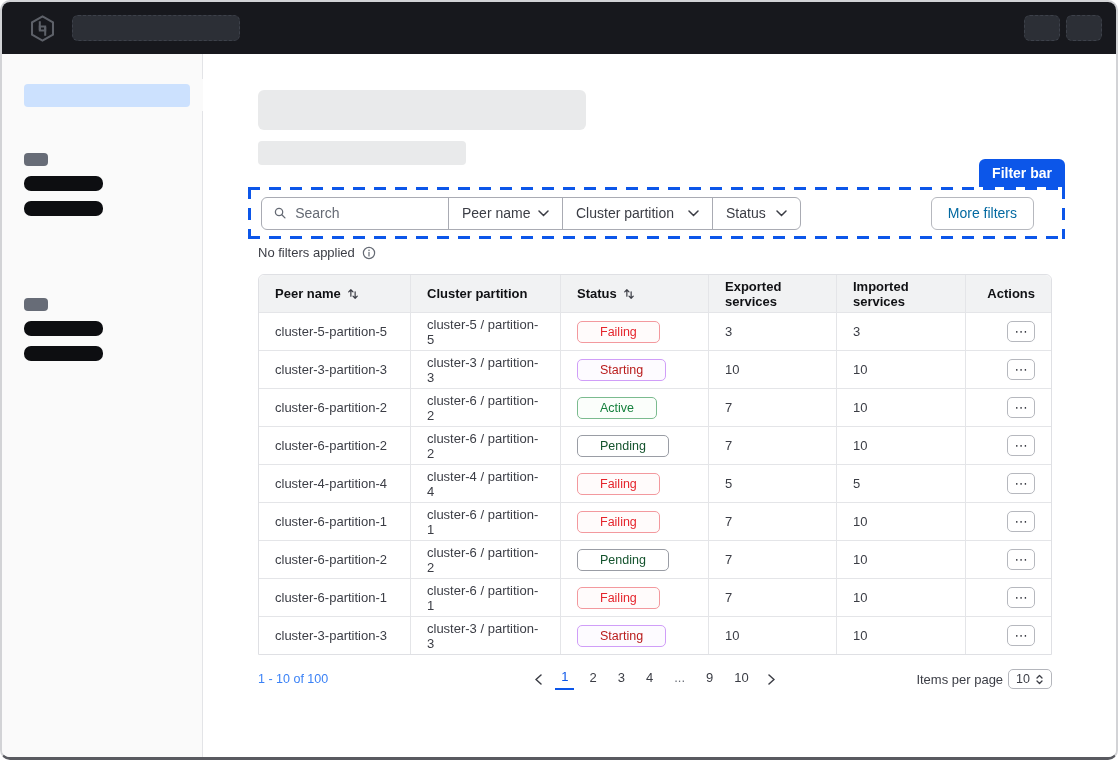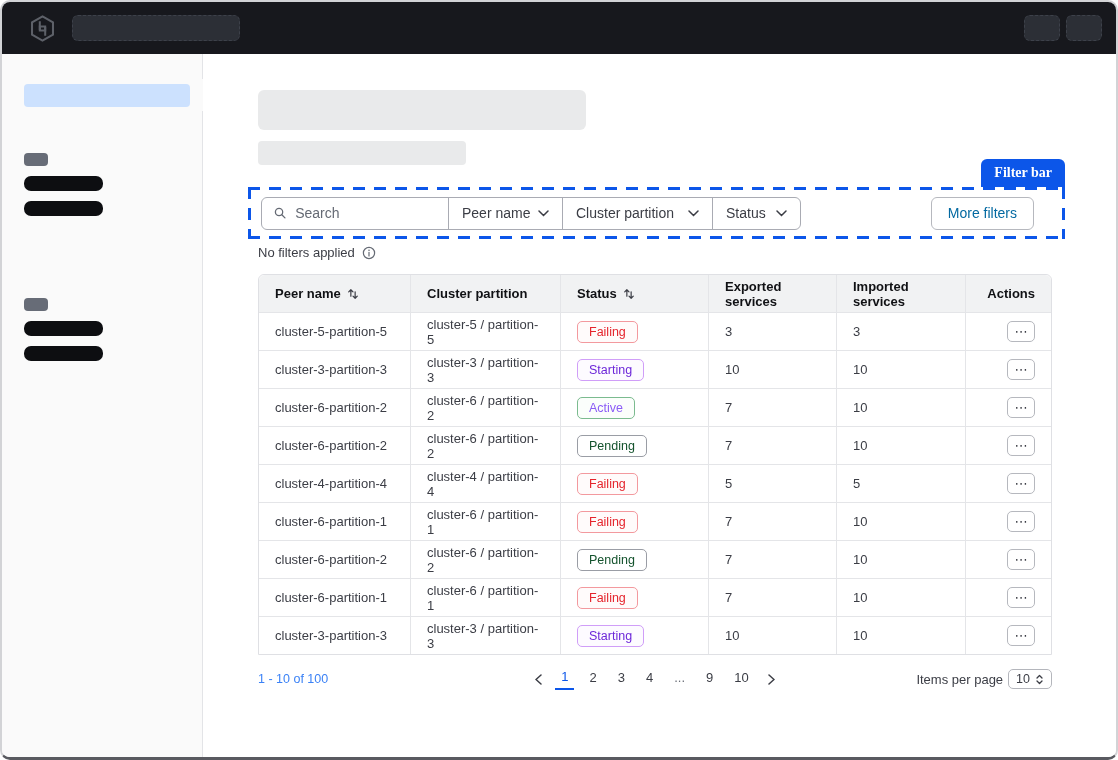--- a/index.html
+++ b/index.html
@@ -28,21 +28,21 @@
   .skel-lg { width:328px; height:40px; border-radius:6px; background:#e9eaeb; }
   .skel-sm { width:208px; height:24px; border-radius:4px; background:#e9eaeb; margin-top:11px; }
 
   
   .filter-wrap { position:relative; width:817px; height:52px; margin-left:-10px; margin-top:22px; padding:0 13px; display:flex; align-items:center; }
   .dash { position:absolute; pointer-events:none; }
   .dash-top    { top:0; left:0; right:0; height:3px; background:repeating-linear-gradient(90deg,#0c56e9 0 12px,transparent 12px 21px); }
   .dash-bottom { bottom:0; left:0; right:0; height:3px; background:repeating-linear-gradient(90deg,#0c56e9 0 12px,transparent 12px 21px); }
   .dash-left   { top:0; bottom:0; left:0; width:3px; background:repeating-linear-gradient(180deg,#0c56e9 0 12px,transparent 12px 21px); }
   .dash-right  { top:0; bottom:0; right:0; width:3px; background:repeating-linear-gradient(180deg,#0c56e9 0 12px,transparent 12px 21px); }
-  .filter-badge { position:absolute; top:-28px; right:0; height:28px; line-height:28px; padding:0 13px; background:#0c56e9; color:#fff; font-size:14px; font-weight:700; border-radius:6px 6px 0 0;font-family:Liberation Serif, serif; }
+  .filter-badge { position:absolute; top:-28px; right:0; height:28px; line-height:28px; padding:0 13px; background:#0c56e9; color:#fff; font-size:14px; font-weight:700; border-radius:6px 6px 0 0; }
   .filter-row { display:flex; align-items:center; justify-content:space-between; width:100%; }
   .search-group { display:flex; align-items:stretch; height:33px; border:1px solid #a9abb3; border-radius:6px; background:#fff; }
   .search-field { display:flex; align-items:center; gap:9px; width:186px; padding:0 12px; }
   .search-field input { border:none; outline:none; width:100%; font-size:14px; font-family:"Liberation Sans",sans-serif; color:#3b3d45; background:transparent; }
   .search-field input::placeholder { color:#656a74; }
   .seg { display:flex; align-items:center; justify-content:space-between; border-left:1px solid #a9abb3; font-size:14px; color:#3b3d45; padding:0 13px; }
   .seg.w1 { width:114px; } .seg.w2 { width:150px; } .seg.w3 { width:88px; }
   .more-filters { height:33px; padding:0 16px; border:1px solid #b6b8be; border-radius:6px; background:#fff; font-size:14px; color:#0369a1; font-family:"Liberation Sans",sans-serif; margin-right:18px; cursor:pointer; }
 
   .no-filters { display:flex; align-items:center; gap:7px; margin-top:6px; font-size:13px; color:#3b3d45; }
@@ -50,24 +50,24 @@
   
   .table { width:794px; margin-top:14px; border:1px solid #dfe0e4; border-radius:6px 6px 0 0; }
   .tr { display:grid; grid-template-columns:151px 150px 148px 128px 129px 86px; }
   .thead { background:#f1f2f3; border-radius:6px 6px 0 0; }
   .th { height:37px; display:flex; align-items:center; gap:6px; padding:0 16px; font-size:13px; font-weight:700; color:#101114; border-left:1px solid #e4e5e8; }
   .th:first-child { border-left:none; }
   .th.right { justify-content:flex-end; }
   .td { height:38px; display:flex; align-items:center; padding:0 16px; font-size:13px; color:#3b3d45; border-top:1px solid #e4e5e8; border-left:1px solid #e4e5e8; background:#fff; }
   .td:first-child { border-left:none; }
   .td.right { justify-content:flex-end; }
-  .badge { display:inline-block; padding:2px 11px; border-radius:5px; border:1px solid; font-size:12.5px; line-height:16px; background:#fff; }
+  .badge { display:inline-block; padding:2px 22px; border-radius:5px; border:1px solid; font-size:12.5px; line-height:16px; background:#fff; }
   .badge[data-status="failing"]  { color:#e5252d; border-color:#f3999e; background:#fffbfb; }
-  .badge[data-status="starting"] { color:#6d28d9; border-color:#d09ef8; background:#fdfbff; }
-  .badge[data-status="active"]   { color:#8b5cf6; border-color:#7bbb8f; background:#fbfefb; }
+  .badge[data-status="starting"] { color:#b91c1c; border-color:#d09ef8; background:#fdfbff; }
+  .badge[data-status="active"]   { color:#15803d; border-color:#7bbb8f; background:#fbfefb; }
   .badge[data-status="pending"]  { color:#14532d; border-color:#9a9da5; background:#fff; }
   .ellipsis-btn { width:28px; height:21px; border:1px solid #b6b8be; border-radius:5px; background:#fff; color:#3b3d45; font-size:13px; line-height:17px; text-align:center; cursor:pointer; padding:0; font-family:"DejaVu Sans",sans-serif; }
 
   
   .foot { width:794px; margin-top:13px; display:flex; align-items:center; }
   .range { font-size:12.5px; color:#3b82f6; width:200px; }
   .pager { flex:1; display:flex; align-items:center; justify-content:center; gap:9px; }
   .pg-btn { background:none; border:none; padding:2px 4px; cursor:pointer; display:flex; align-items:center; }
   .page { font-size:13px; color:#3b3d45; padding:1px 6px 4px; cursor:pointer; }
   .page.active { color:#0c56e9; border-bottom:2px solid #0c56e9; }

